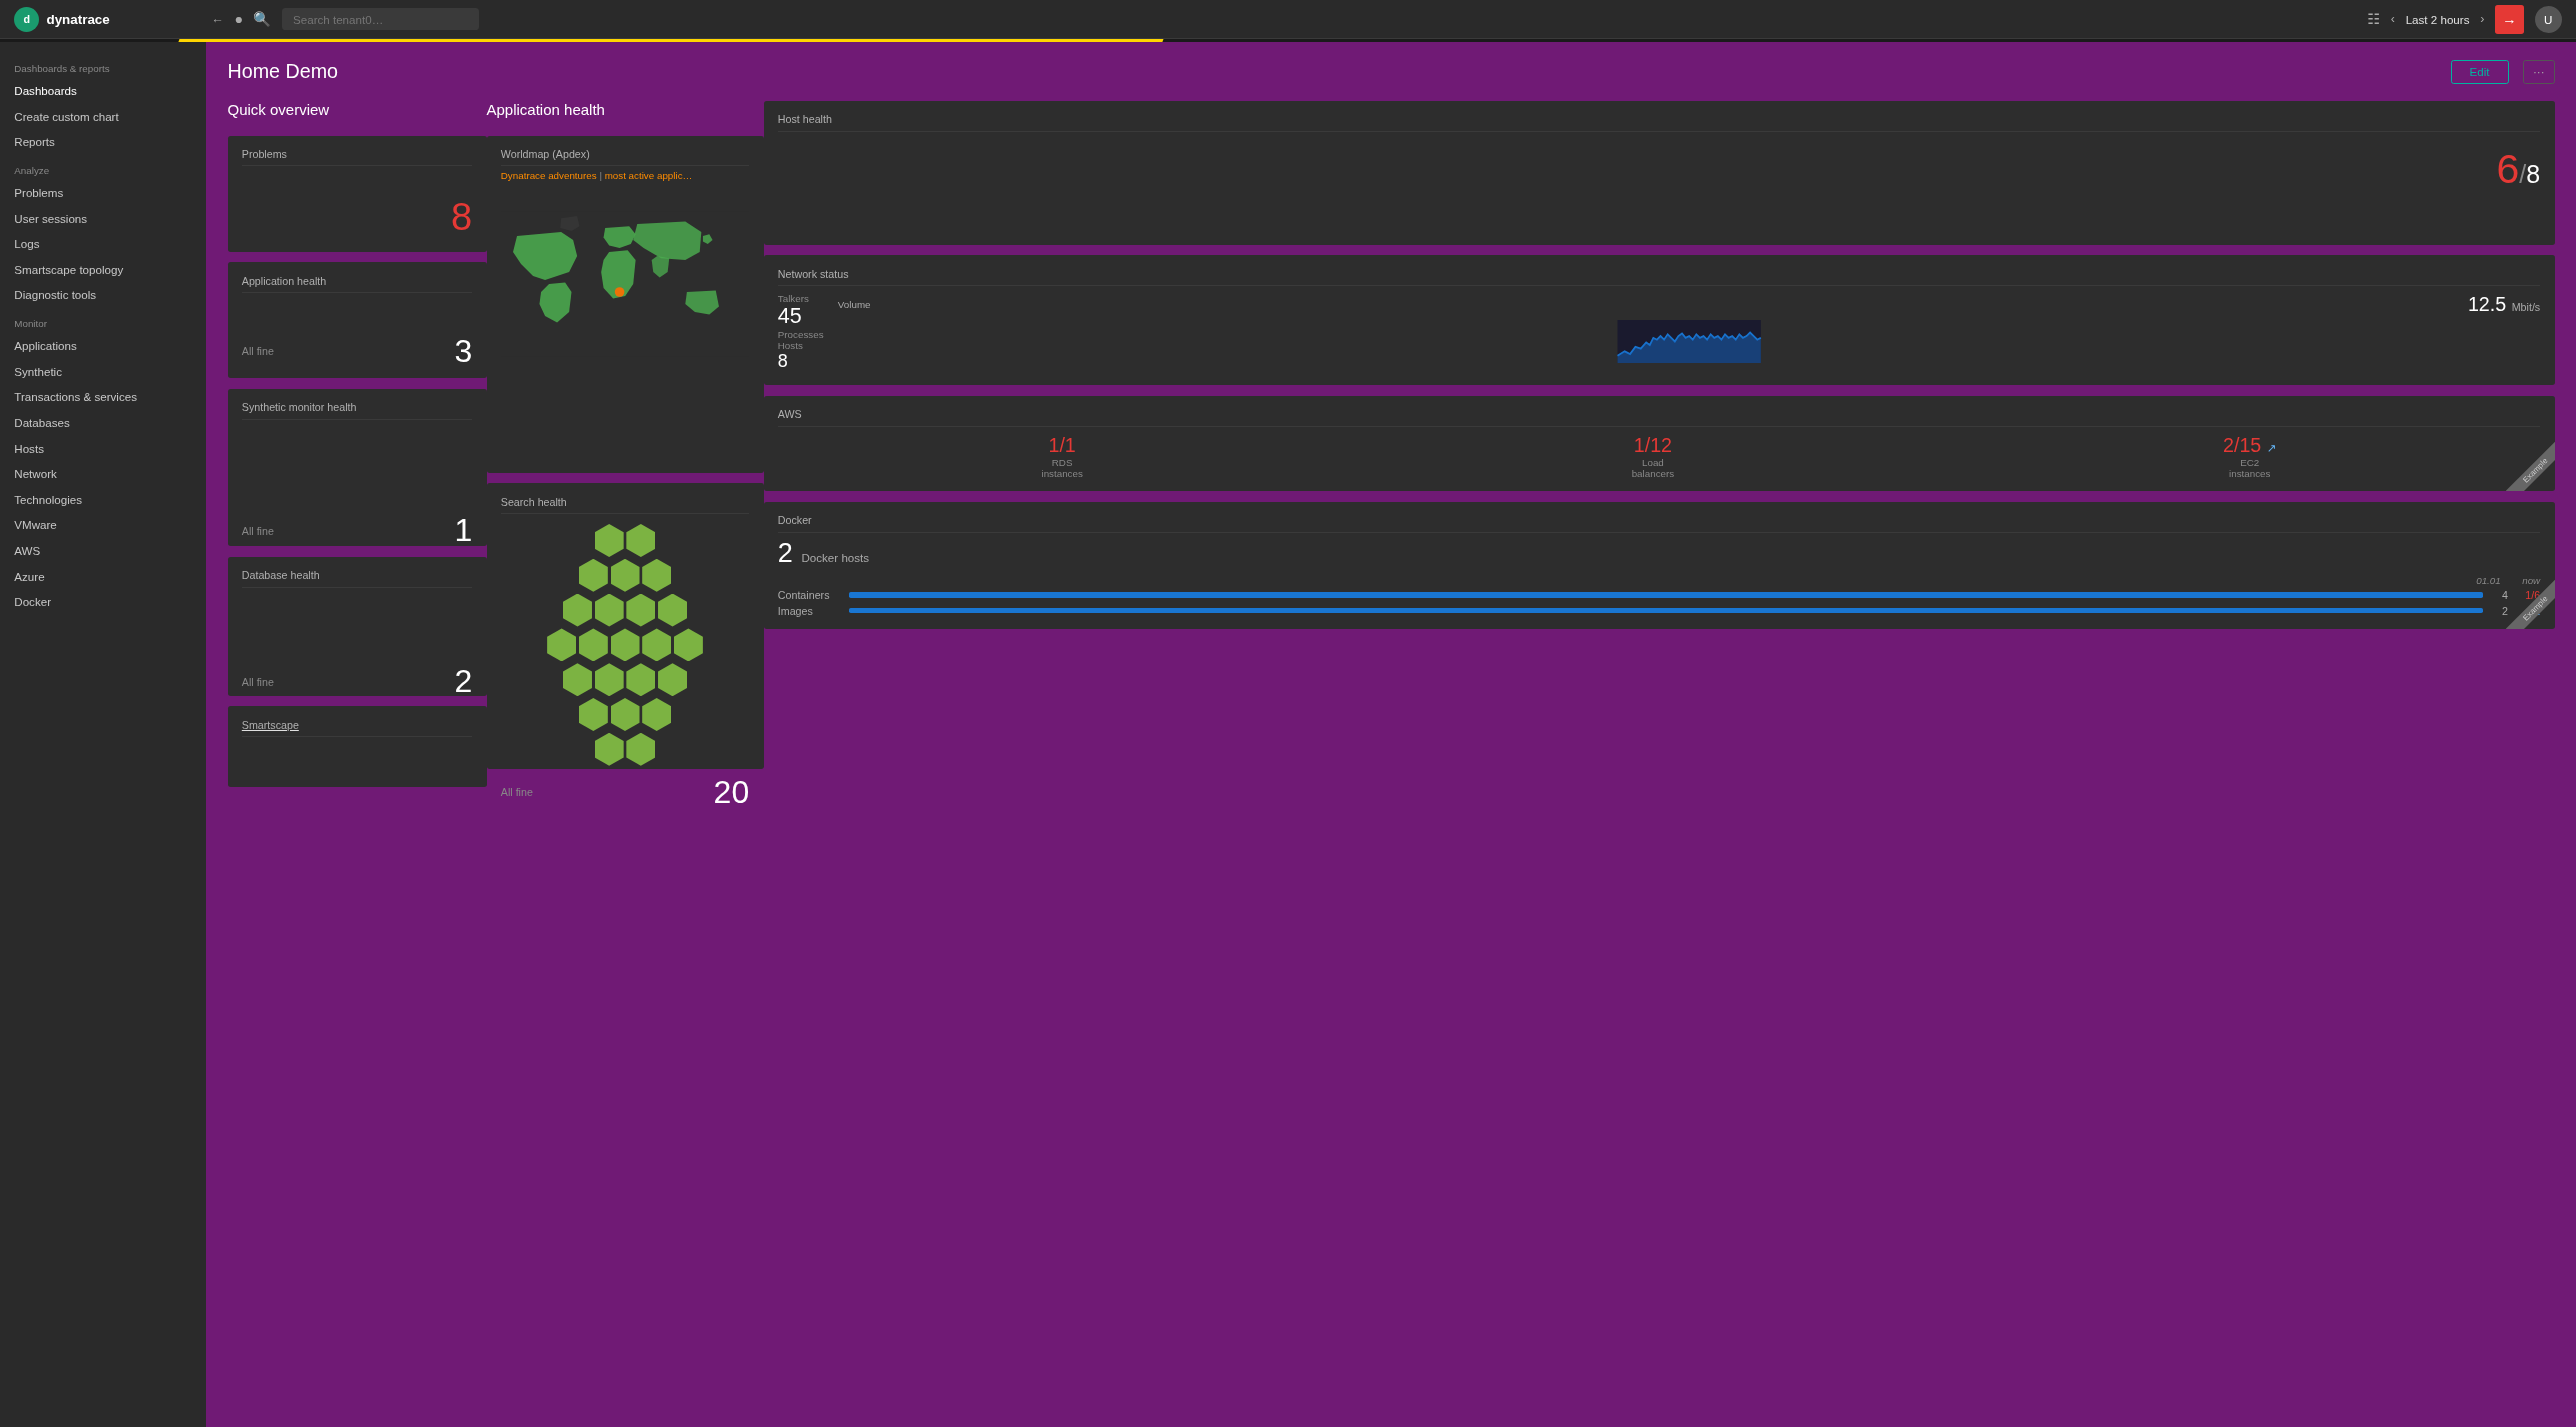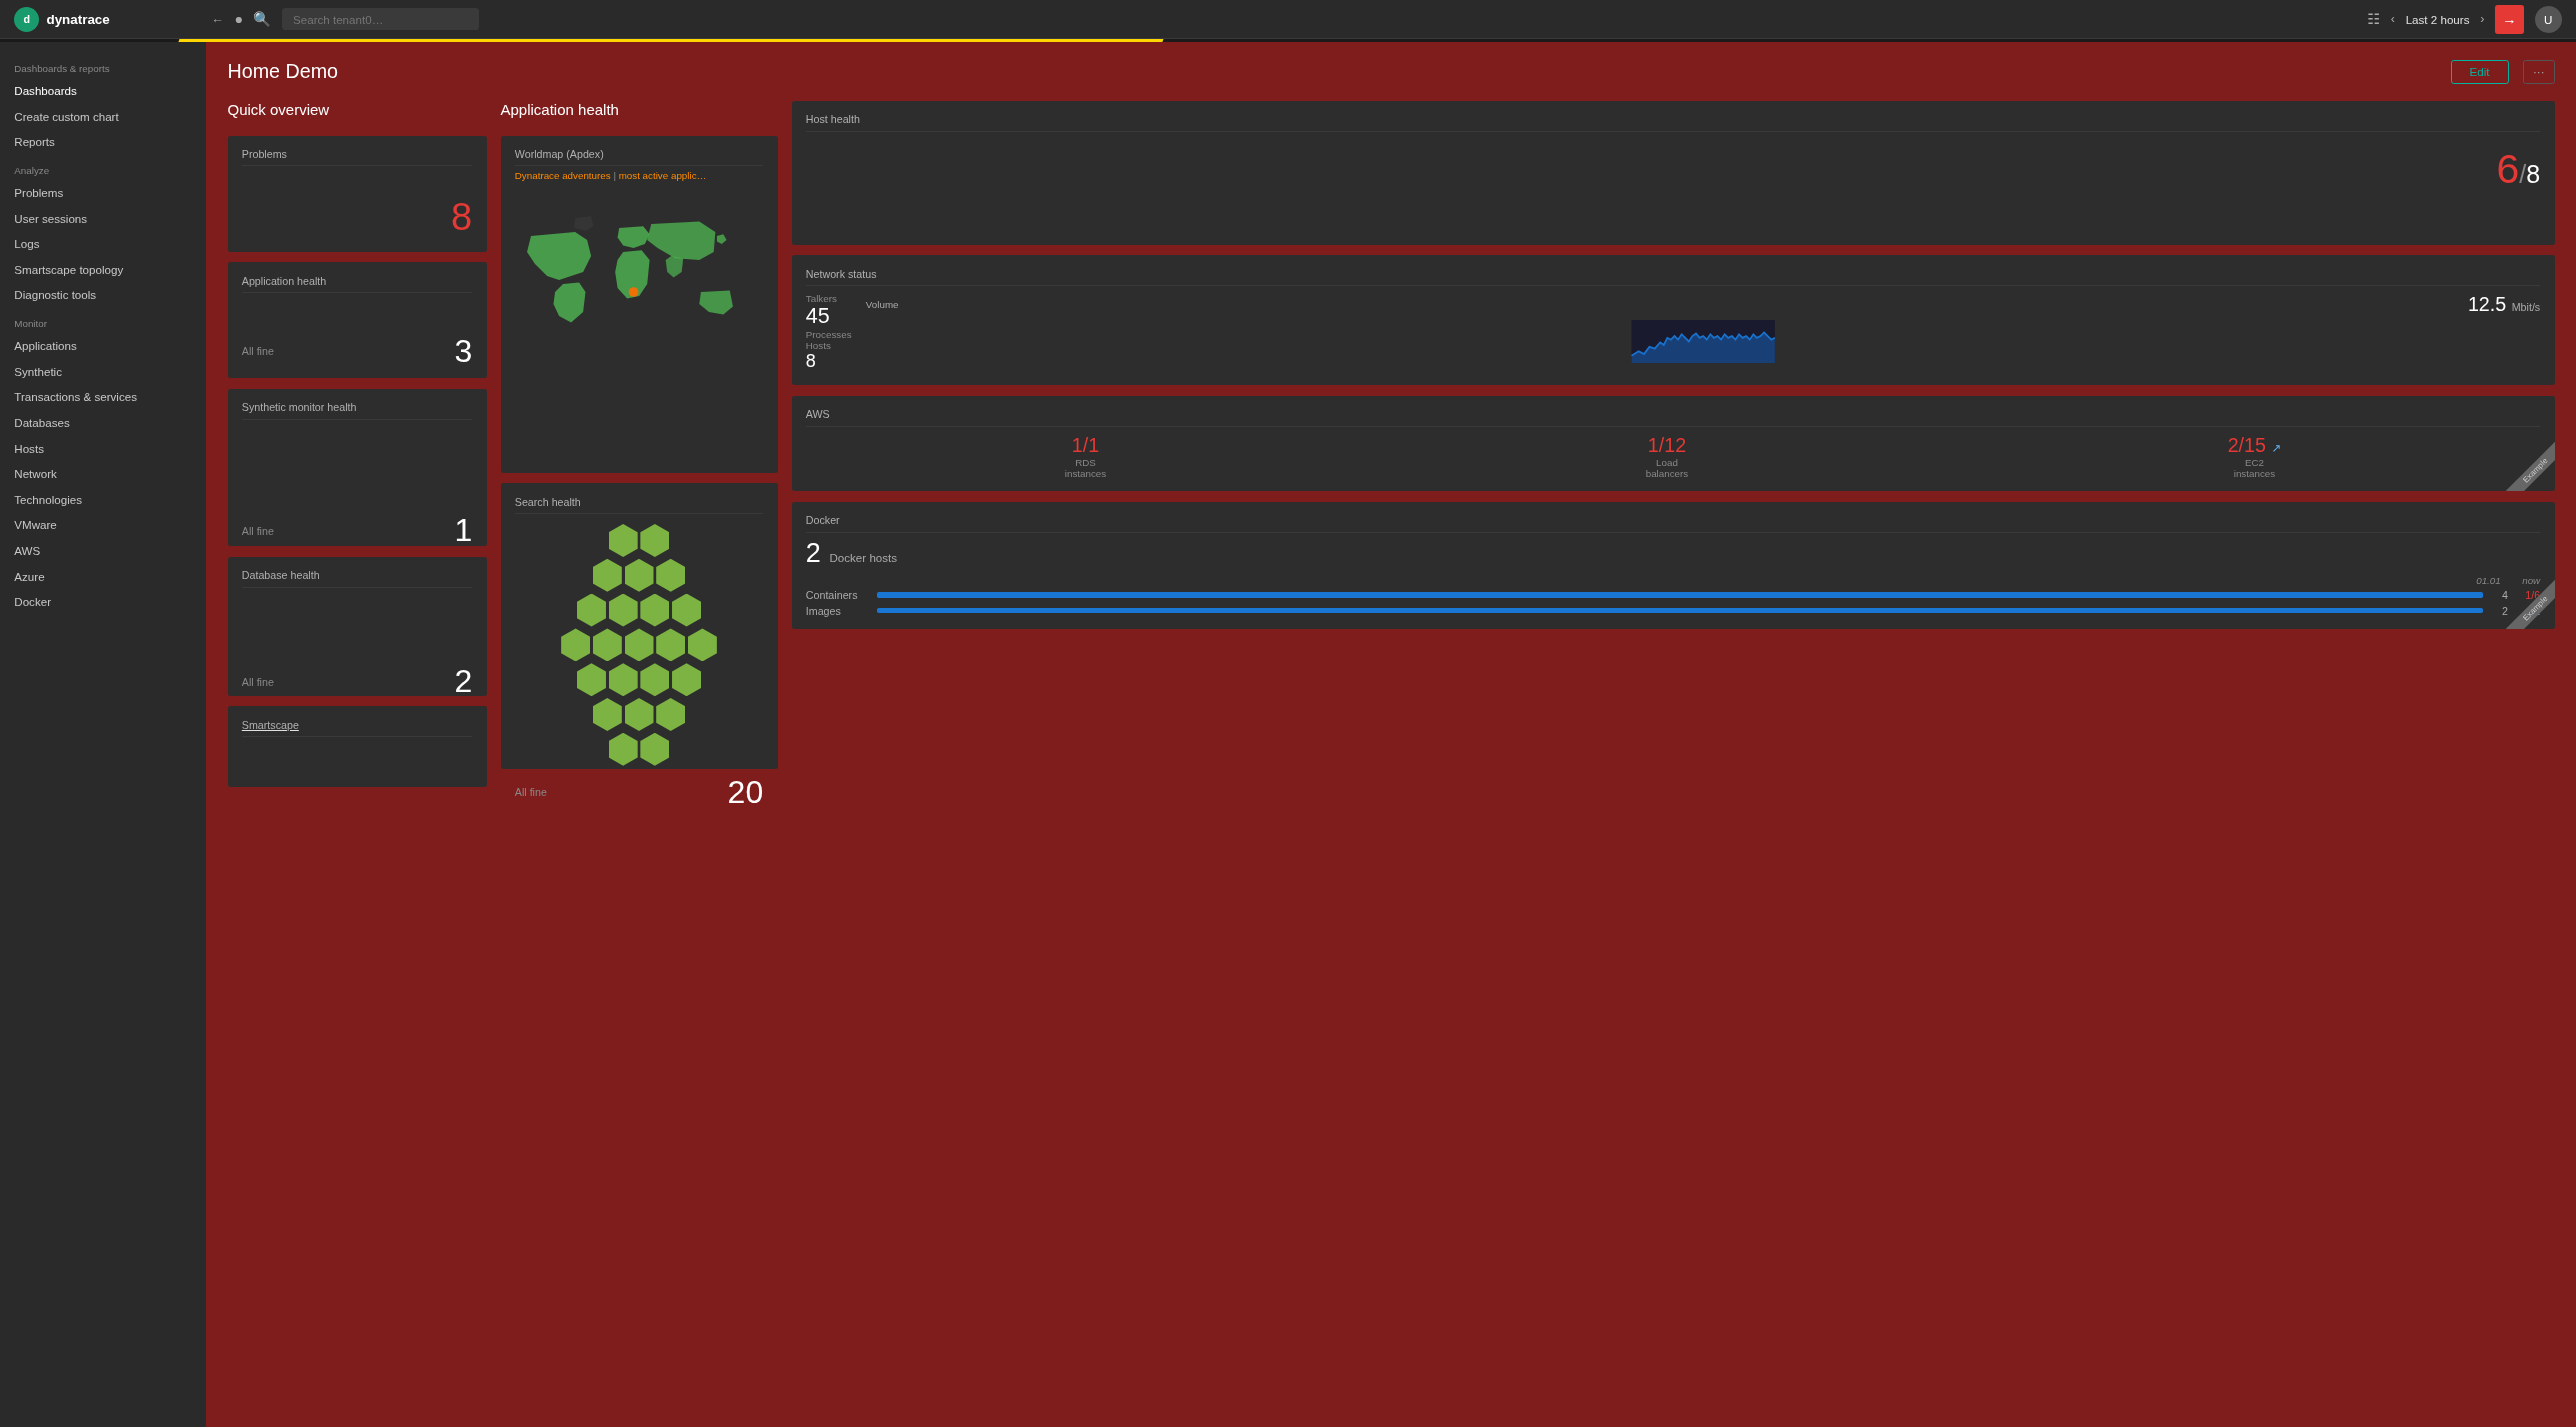--- a/index.html
+++ b/index.html
@@ -33,27 +33,27 @@
     
     .main { display: flex; flex: 1; overflow: hidden; }
 
     
     .sidebar { width: 206px; background: #2a2a2a; flex-shrink: 0; overflow-y: auto; padding: 10.7px 0; }
     .sidebar-section-label { color: #888; font-size: 9.8px; padding: 10.7px 14.3px 3.6px; text-transform: none; font-weight: 400; }
     .sidebar-item { padding: 6.3px 14.3px; cursor: pointer; color: #c8c8c8; font-size: 11.6px; }
     .sidebar-item.active { color: #fff; font-weight: 500; }
 
     
-    .content { flex: 1; overflow-y: auto; padding: 18px 21.5px; background: #7f1d1d; }
+    .content { flex: 1; overflow-y: auto; padding: 18px 21.5px; background: #701a75; }
     .page-title { font-size: 19.7px; font-weight: 300; color: #fff; margin-bottom: 18px; }
     .edit-btn { background: transparent; border: 0.9px solid #00b4a0; color: #00b4a0; padding: 4.5px 18px; border-radius: 2.7px; font-size: 11.6px; cursor: pointer; margin-right: 7.2px; }
     .more-btn { background: transparent; border: 0.9px solid #555; color: #aaa; padding: 4.5px 9px; border-radius: 2.7px; font-size: 11.6px; cursor: pointer; }
 
     
-    .dashboard { display: flex; gap: 14px; }
+    .dashboard { display: flex; gap: 0; }
     .dashboard-col { display: flex; flex-direction: column; gap: 10.7px; }
     .col1 { width: 259px; }
     .col2 { width: 277px; }
     .col3 { flex: 1; }
 
     
     .section-header { font-size: 15px; font-weight: 400; color: #fff; margin-bottom: 7.2px; }
 
     
     .card { background: #2d2d2d; border-radius: 2.7px; padding: 12.5px 14.3px; position: relative; }

